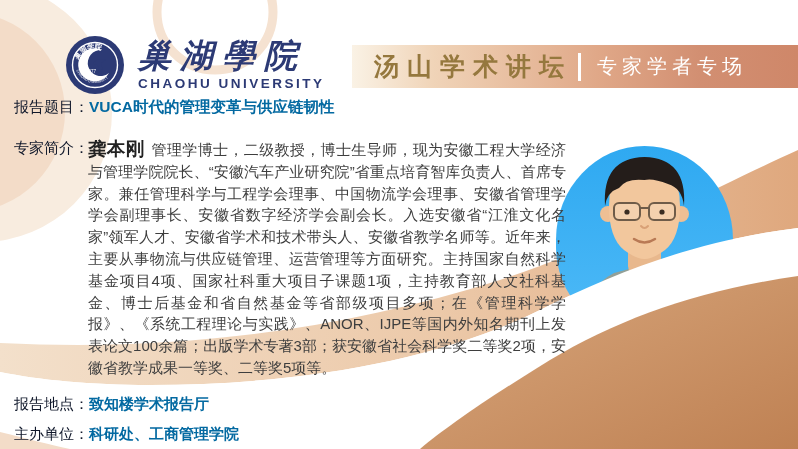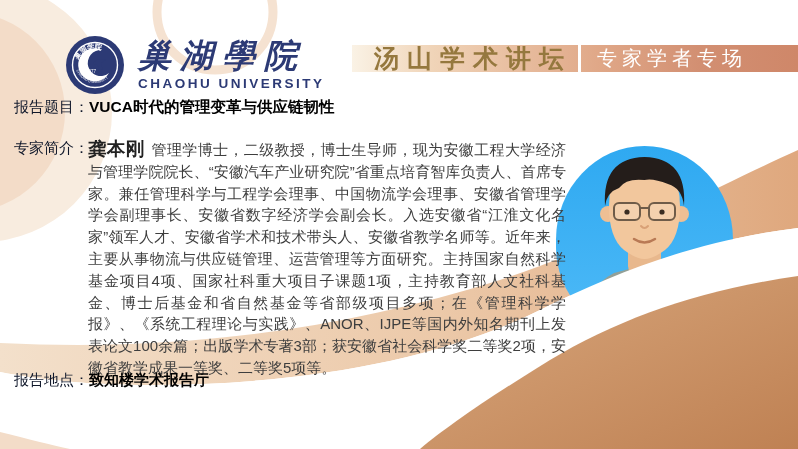--- a/index.html
+++ b/index.html
@@ -13,43 +13,43 @@
 
   
   .logo-group{position:absolute;left:66px;top:36px;z-index:4;display:flex;align-items:center;}
   .seal{width:58px;height:58px;flex:0 0 auto;}
   .uni-names{margin-left:14px;}
   .uni-cn{font-family:"DejaVu Serif","Liberation Serif",serif;font-weight:bold;
     font-style:italic;color:#2c3a75;font-size:33px;letter-spacing:9px;line-height:34px;white-space:nowrap;}
   .uni-en{font-weight:bold;color:#2c3a75;font-size:13.5px;letter-spacing:2.5px;margin-top:3px;white-space:nowrap;}
 
   .banner{
-    position:absolute;left:352px;top:45px;width:446px;height:27px;z-index:4;
+    position:absolute;left:352px;top:45px;width:446px;height:43px;z-index:4;
     background:linear-gradient(90deg,#faf2e5 0%,#f0d4b8 18%,#e0a888 55%,#d28f72 78%,#cf8769 100%);
     display:flex;align-items:center;
   }
   .banner-title{color:#95783e;font-weight:bold;font-size:25px;letter-spacing:8px;margin-left:22px;white-space:nowrap;}
   .banner-divider{width:3px;height:28px;background:#ffffff;margin:0 16px 0 6px;}
   .banner-subtitle{font-family:"DejaVu Serif","Liberation Serif",serif;color:#ffffff;
     font-size:20px;letter-spacing:5px;white-space:nowrap;}
 
   
   .row{position:absolute;left:14px;z-index:4;white-space:nowrap;font-size:15px;}
   .lbl{color:#0f172a;font-weight:500;}
-  .val{color:#000000;font-weight:bold;}
+  .val{color:#0369a1;font-weight:bold;}
   .row-topic{top:97px;}
   .row-topic .val{font-size:15.5px;}
   .row-bio-label{top:139px;text-align:center;}
   .bio{
     position:absolute;left:88px;top:123px;width:478px;z-index:4;
     font-size:15px;line-height:21.8px;color:#3e3e3e;text-align:justify;
   }
   .bio .speaker-name{font-size:18.5px;font-weight:bold;color:#222;margin-right:7px;}
   .row-time{top:364px;}
-  .row-loc{top:371px;}
+  .row-loc{top:395px;}
   .row-org{top:425px;}
 
   
   .photo{
     position:absolute;left:556px;top:146px;width:177px;height:187px;z-index:2;
     border-radius:50% 50% 44% 46%;
     background:linear-gradient(180deg,#2fa9f1 0%,#4ebaf7 100%);
     overflow:hidden;
   }
   .photo svg{display:block;width:100%;height:100%;}
@@ -143,14 +143,17 @@
   </div>
 
   <div class="row row-bio-label">
     <span class="lbl">专家简介：</span>
   </div>
   <p class="bio"><span class="speaker-name">龚本刚</span><span>管理学博士，二级教授，博士生导师，现为安徽工程大学经济与管理学院院长、“安徽汽车产业研究院”省重点培育智库负责人、首席专家。兼任管理科学与工程学会理事、中国物流学会理事、安徽省管理学学会副理事长、安徽省数字经济学会副会长。入选安徽省“江淮文化名家”领军人才、安徽省学术和技术带头人、安徽省教学名师等。近年来，主要从事物流与供应链管理、运营管理等方面研究。主持国家自然科学基金项目4项、国家社科重大项目子课题1项，主持教育部人文社科基金、博士后基金和省自然基金等省部级项目多项；在《管理科学学报》、《系统工程理论与实践》、ANOR、IJPE等国内外知名期刊上发表论文100余篇；出版学术专著3部；获安徽省社会科学奖二等奖2项，安徽省教学成果一等奖、二等奖5项等。</span></p>
 
   <div class="row row-loc">
     <span class="lbl">报告地点：</span><span class="val">致知楼学术报告厅</span>
   </div>
+  <div class="row row-org">
+    <span class="lbl">主办单位：</span><span class="val">科研处、工商管理学院</span>
+  </div>
 
 </div>
 
 </body></html>

